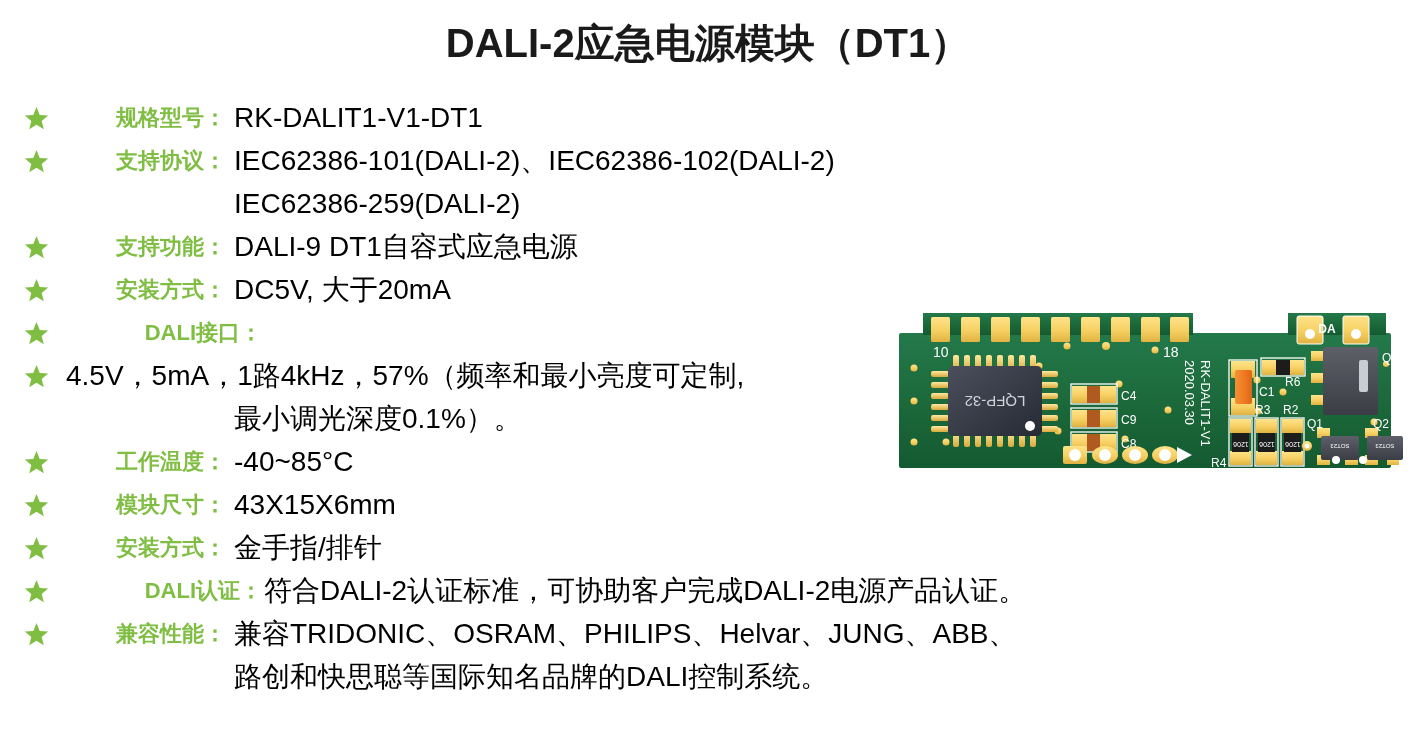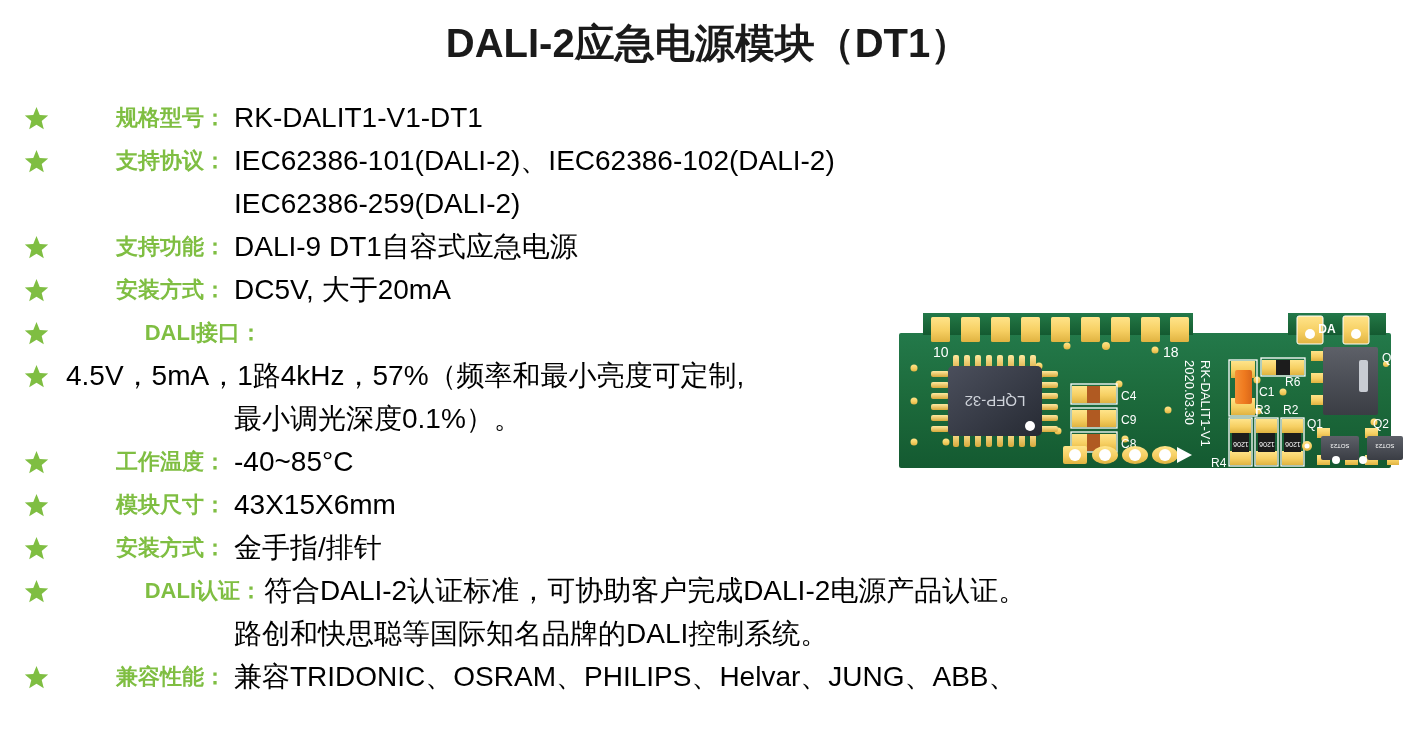--- a/index.html
+++ b/index.html
@@ -190,38 +190,38 @@
     <div class="spec-row wide">
       <div class="star-cell">
         <svg class="star" viewBox="0 0 24 24">
             <polygon points="12,1 15.1,8.6 23.2,9.1 17,14.4 19,22.3 12,17.9 5,22.3 7,14.4 0.8,9.1 8.9,8.6" fill="#7fbe42"></polygon>
           </svg>
       </div>
       <div class="label-cell">DALI认证：</div>
       <div class="value-cell">符合DALI-2认证标准，可协助客户完成DALI-2电源产品认证。</div>
     </div>
 
+    <div class="spec-row">
+      <div class="star-cell">
+        <svg class="star" viewBox="0 0 24 24">
+            <polygon points="12,1 15.1,8.6 23.2,9.1 17,14.4 19,22.3 12,17.9 5,22.3 7,14.4 0.8,9.1 8.9,8.6" fill="#7fbe42"></polygon>
+          </svg>
+      </div>
+      <div class="label-cell">兼容性能：</div>
+      <div class="value-cell">兼容TRIDONIC、OSRAM、PHILIPS、Helvar、JUNG、ABB、</div>
+    </div>
+
     <div class="spec-row cont">
       <div class="star-cell">
         <svg class="star hidden" viewBox="0 0 24 24">
             <polygon points="12,1 15.1,8.6 23.2,9.1 17,14.4 19,22.3 12,17.9 5,22.3 7,14.4 0.8,9.1 8.9,8.6" fill="#7fbe42"></polygon>
           </svg>
       </div>
       <div class="label-cell"></div>
       <div class="value-cell">路创和快思聪等国际知名品牌的DALI控制系统。</div>
-    </div>
-
-    <div class="spec-row">
-      <div class="star-cell">
-        <svg class="star" viewBox="0 0 24 24">
-            <polygon points="12,1 15.1,8.6 23.2,9.1 17,14.4 19,22.3 12,17.9 5,22.3 7,14.4 0.8,9.1 8.9,8.6" fill="#7fbe42"></polygon>
-          </svg>
-      </div>
-      <div class="label-cell">兼容性能：</div>
-      <div class="value-cell">兼容TRIDONIC、OSRAM、PHILIPS、Helvar、JUNG、ABB、</div>
     </div>
 
   </div>
 
   <div class="pcb-wrap">
     <svg class="pcb-svg" viewBox="0 0 510 205">
       <defs>
         <linearGradient id="boardG" x1="0" y1="0" x2="0" y2="1">
           <stop offset="0%" stop-color="#23794a"></stop>
           <stop offset="45%" stop-color="#1d6b3c"></stop>

